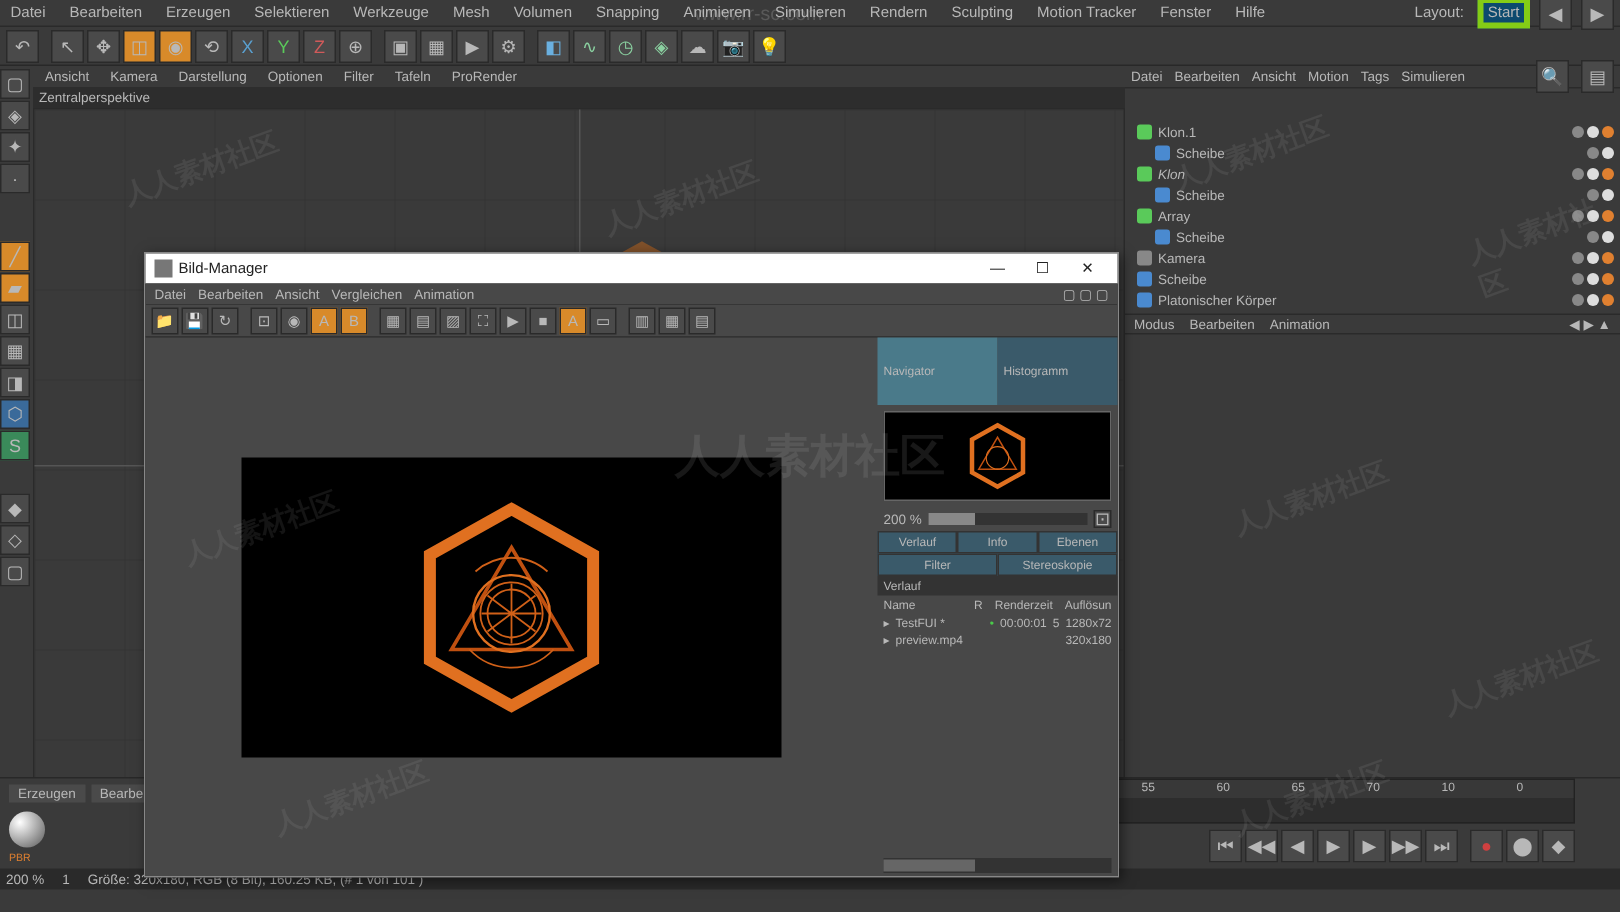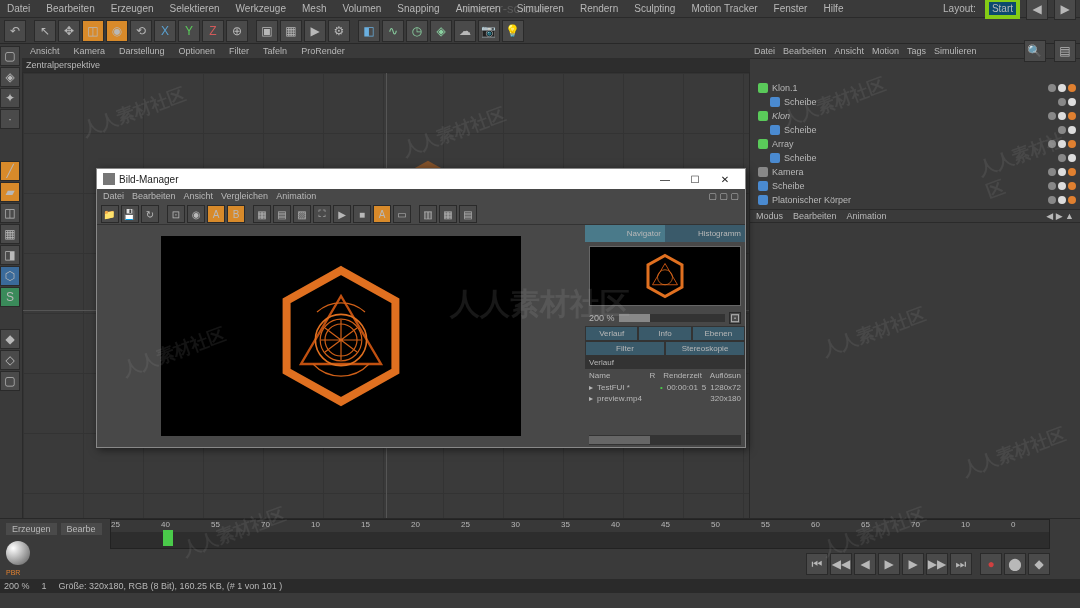--- a/index.html
+++ b/index.html
@@ -46,34 +46,34 @@
 .tl-tabs{display:flex;gap:4px;padding:2px 4px;font-size:9px}
 .tl-tab{background:#4a4a4a;padding:1px 6px}
 .timeline{height:30px;background:#2d2d2d;margin:0 30px;position:relative;border:1px solid #222}
 .tl-ruler{height:12px;background:#383838;position:relative;font-size:8px}
 .tl-ruler span{position:absolute;top:0}
 .tl-cursor{position:absolute;width:10px;height:16px;background:#4aca4a;top:10px}
 .status{height:14px;background:#2a2a2a;font-size:9px;padding:0 4px;display:flex;align-items:center;gap:12px}
 .material-ball{width:24px;height:24px;border-radius:50%;background:radial-gradient(circle at 30% 30%,#fff,#aaa,#555);margin:4px}
 
 
-.dialog{position:absolute;left:96px;top:168px;width:650px;height:280px;background:#000000;border:1px solid #888;box-shadow:2px 2px 8px rgba(0,0,0,0.5);display:flex;flex-direction:column}
+.dialog{position:absolute;left:96px;top:168px;width:650px;height:417px;background:#000000;border:1px solid #888;box-shadow:2px 2px 8px rgba(0,0,0,0.5);display:flex;flex-direction:column}
 .dlg-title{height:20px;background:#fff;color:#222;display:flex;align-items:center;padding:0 6px;font-size:10px}
 .dlg-title .wicon{width:12px;height:12px;background:#777;margin-right:4px}
 .dlg-title .wbtns{margin-left:auto;display:flex;gap:2px}
 .dlg-title .wbtn{width:28px;height:18px;display:flex;align-items:center;justify-content:center;font-size:10px;cursor:pointer}
 .dlg-menu{height:14px;display:flex;gap:8px;padding:0 6px;font-size:9px;align-items:center;background:#484848}
 .dlg-tools{height:22px;display:flex;gap:2px;padding:2px 4px;background:#484848;border-bottom:1px solid #333}
 .dlg-tools .tool-btn{width:18px;height:18px;font-size:10px}
 .dlg-body{flex:1;display:flex;background:#484848}
 .render-area{flex:1;padding:4px;display:flex;align-items:center;justify-content:center}
 .render-img{width:360px;height:200px;background:#000;position:relative;display:flex;align-items:center;justify-content:center}
 .dlg-right{width:160px;display:flex;flex-direction:column;font-size:9px}
 .nav-tabs{display:flex}
-.nav-tab{flex:1;background:#3a5a6a;padding:4px 4px;text-align:right;font-size:8px}
+.nav-tab{flex:1;background:#3a5a6a;padding:18px 4px;text-align:left;font-size:8px}
 .nav-tab.active{background:#4a7a8a}
 .nav-thumb{height:60px;background:#000;margin:4px;border:1px solid #666;display:flex;align-items:center;justify-content:center}
 .zoom-bar{display:flex;align-items:center;gap:4px;padding:2px 4px}
 .zoom-slider{flex:1;height:8px;background:#333;position:relative}
 .zoom-slider::after{content:'';position:absolute;left:0;top:0;bottom:0;width:30%;background:#888}
 .sub-tabs{display:flex;flex-wrap:wrap}
 .sub-tab{background:#3a5a6a;padding:2px 6px;font-size:8px;flex:1;text-align:center;border:1px solid #333}
 .hist-header{background:#333;padding:2px 4px;font-size:8px}
 .hist-cols{display:flex;font-size:8px;padding:2px 4px;gap:8px}
 .hist-row{display:flex;padding:1px 4px;gap:4px;font-size:8px;align-items:center}

